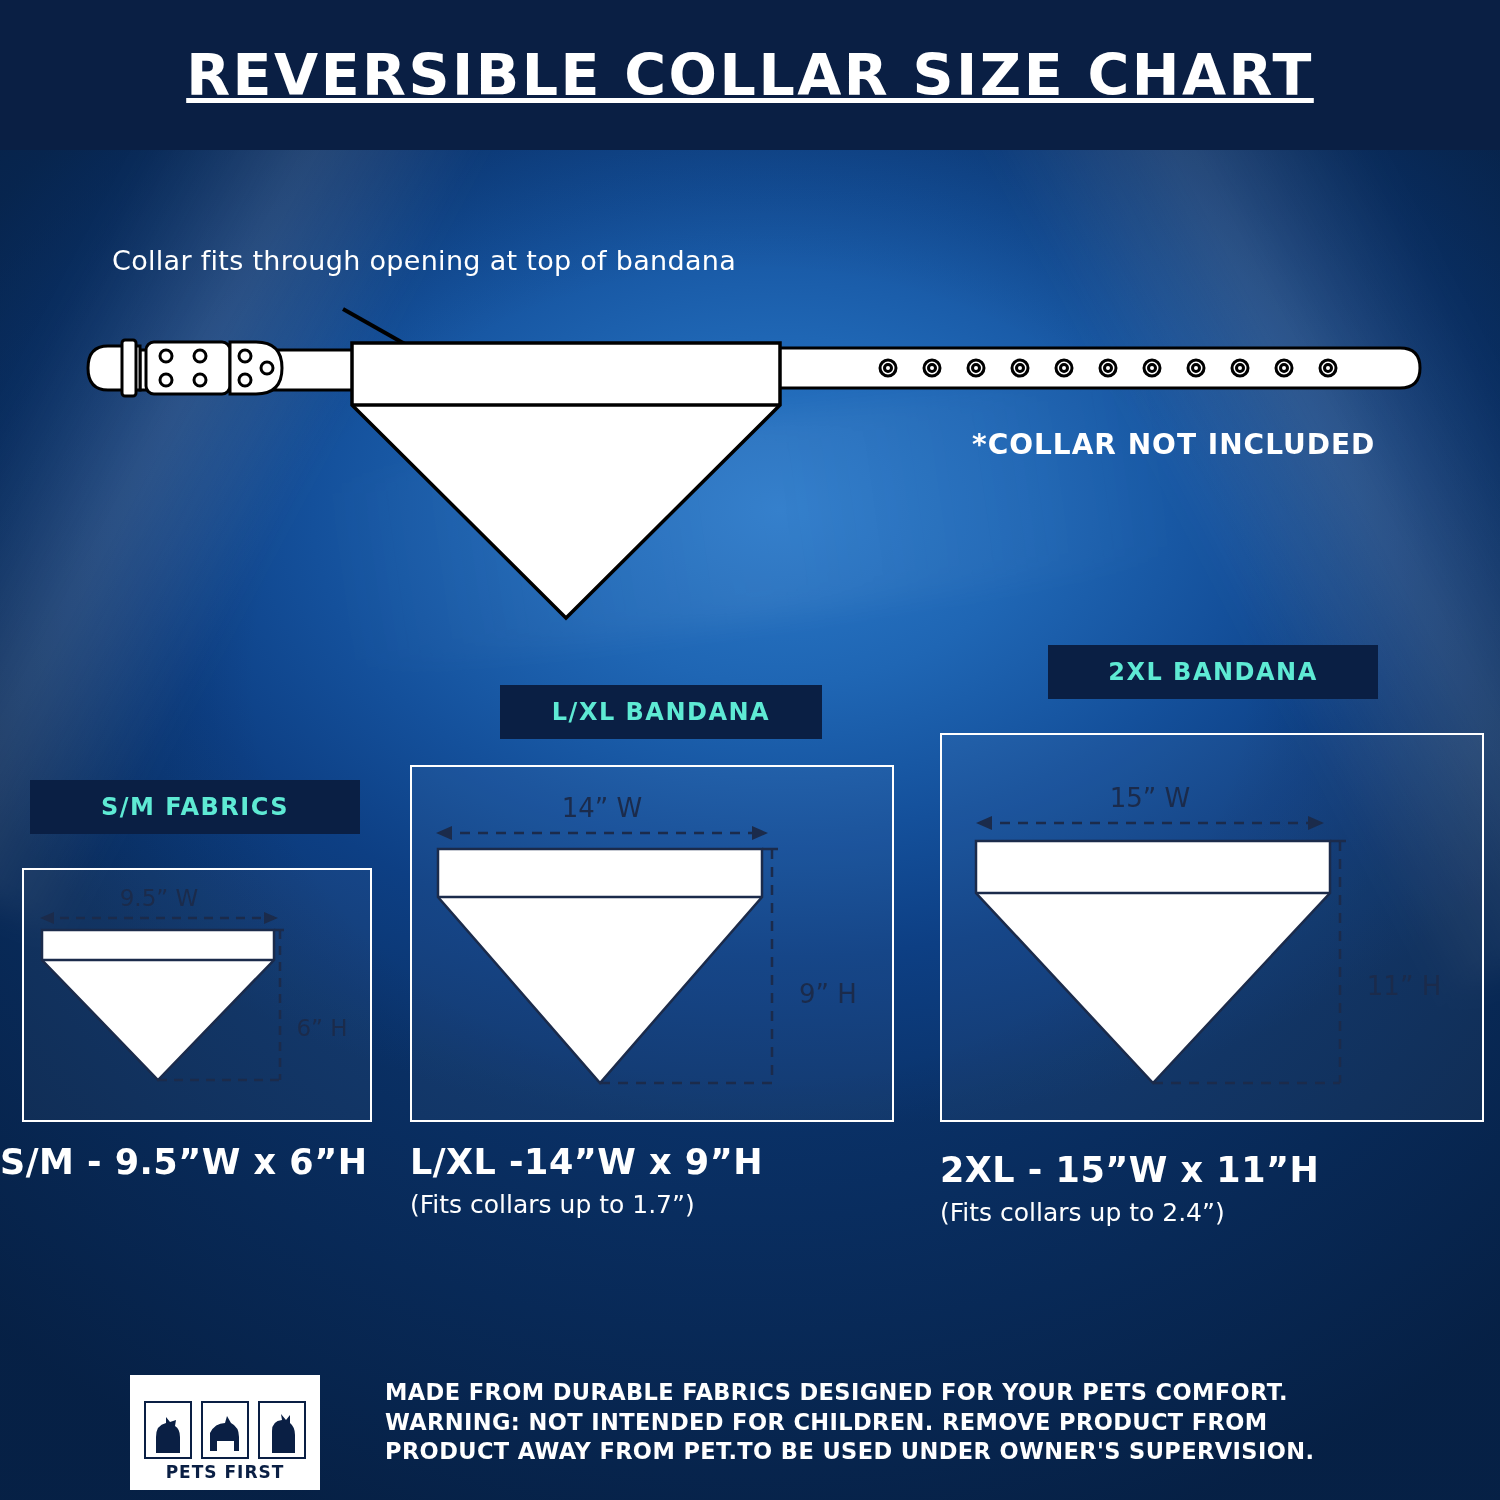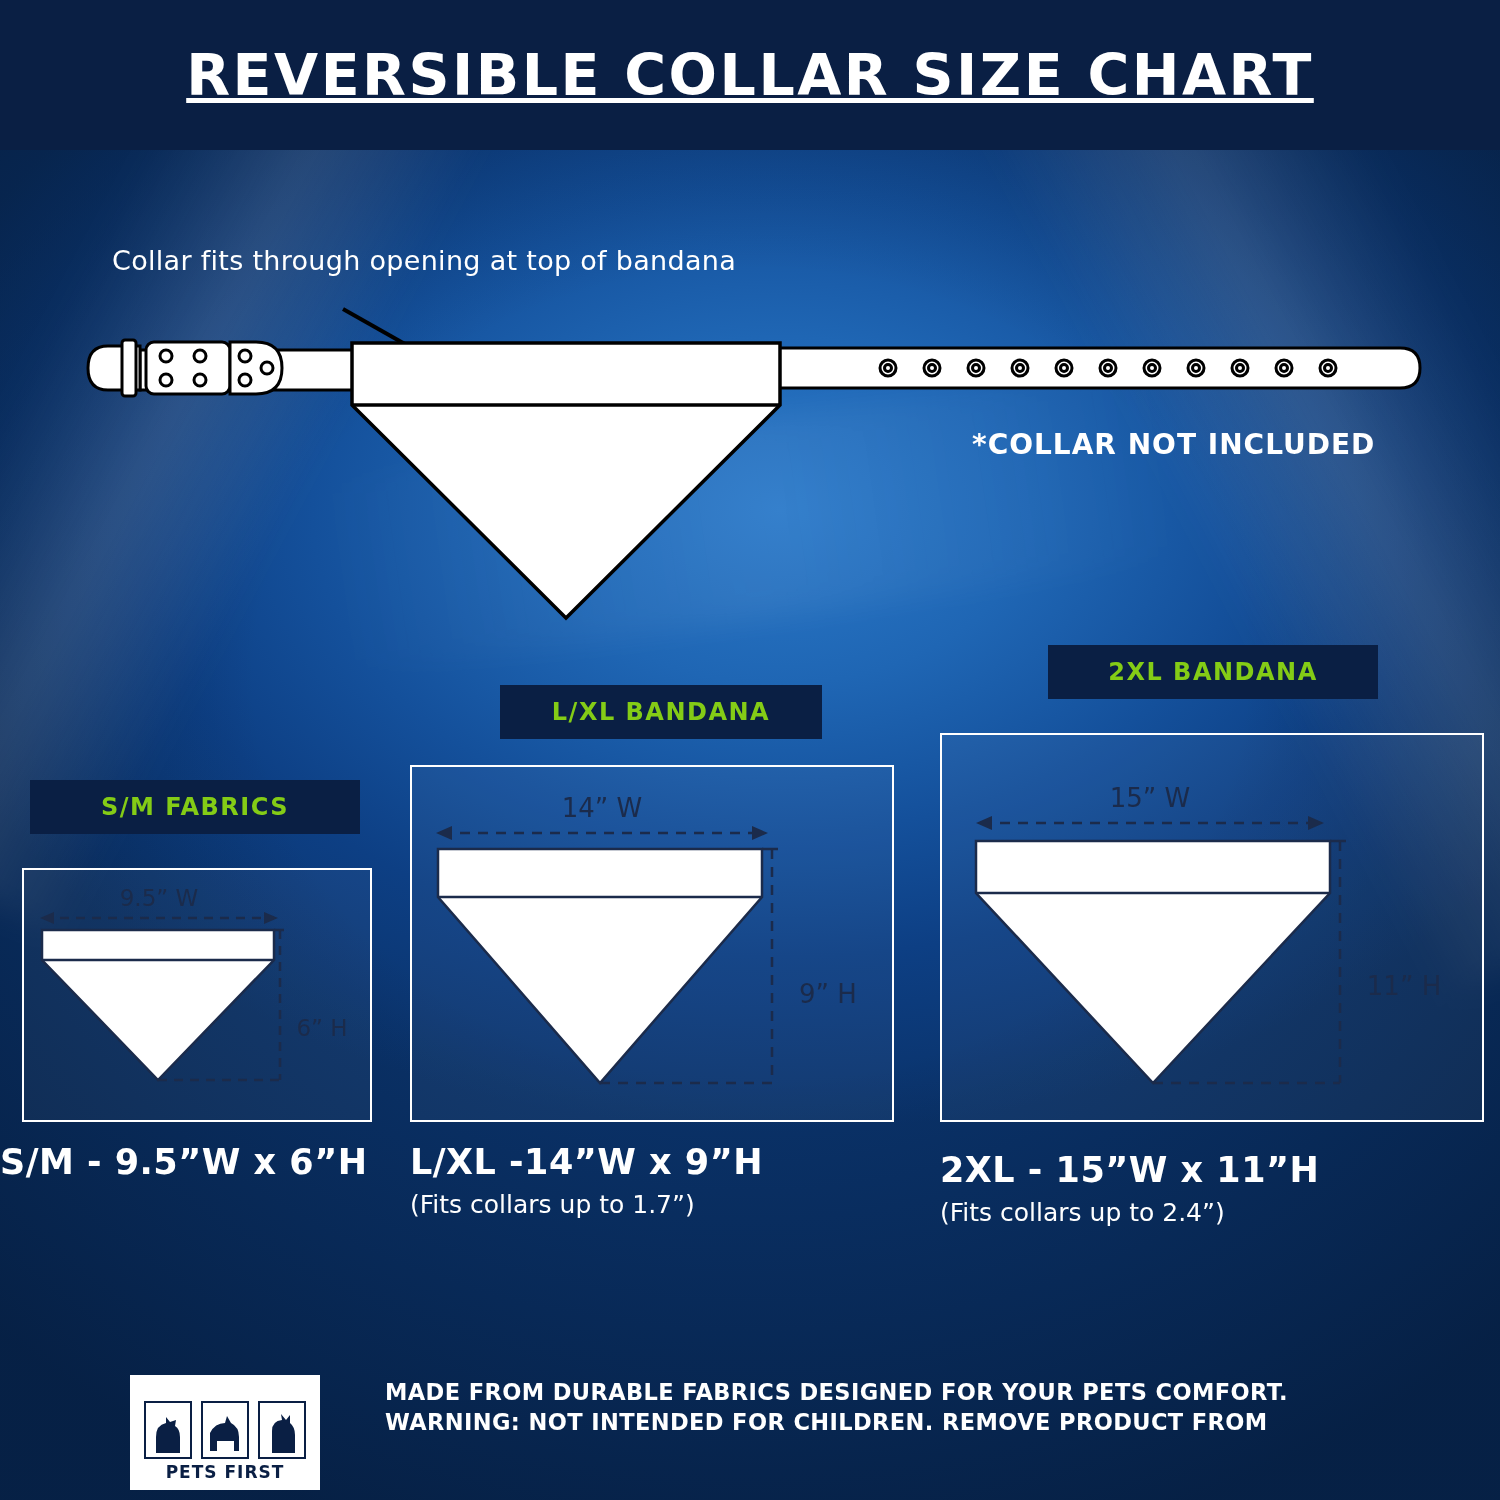--- a/index.html
+++ b/index.html
@@ -73,21 +73,21 @@
     font-weight: bold;
     letter-spacing: 1px;
     white-space: nowrap;
     margin-top: 16px;
   }
 
   
   .size-tag {
     position: absolute;
     background: #0a1f44;
-    color: #84cc16;
+    color: #5eead4;
     font-size: 24px;
     font-weight: bold;
     letter-spacing: 1.5px;
     display: flex;
     align-items: center;
     justify-content: center;
   }
   .card {
     position: absolute;
     background: rgba(255,255,255,0.04);
@@ -325,15 +325,16 @@
           <path d="M10 42 L10 20 Q10 10 20 9 L19 3 L24 9 L28 4 L28 12 Q33 16 33 24 L33 42 Z" fill="#0a1f44"></path>
         </svg>
       </div>
     </div>
     <div class="brand">PETS FIRST</div>
   </div>
 
   <div id="footer-text">
     <div>MADE FROM DURABLE FABRICS DESIGNED FOR YOUR PETS COMFORT.</div>
     <div>WARNING:  NOT  INTENDED  FOR  CHILDREN. REMOVE PRODUCT FROM</div>
+    <div>PRODUCT AWAY FROM PET.TO BE USED UNDER OWNER'S SUPERVISION.</div>
   </div>
 
 </div>
 
 </body></html>

